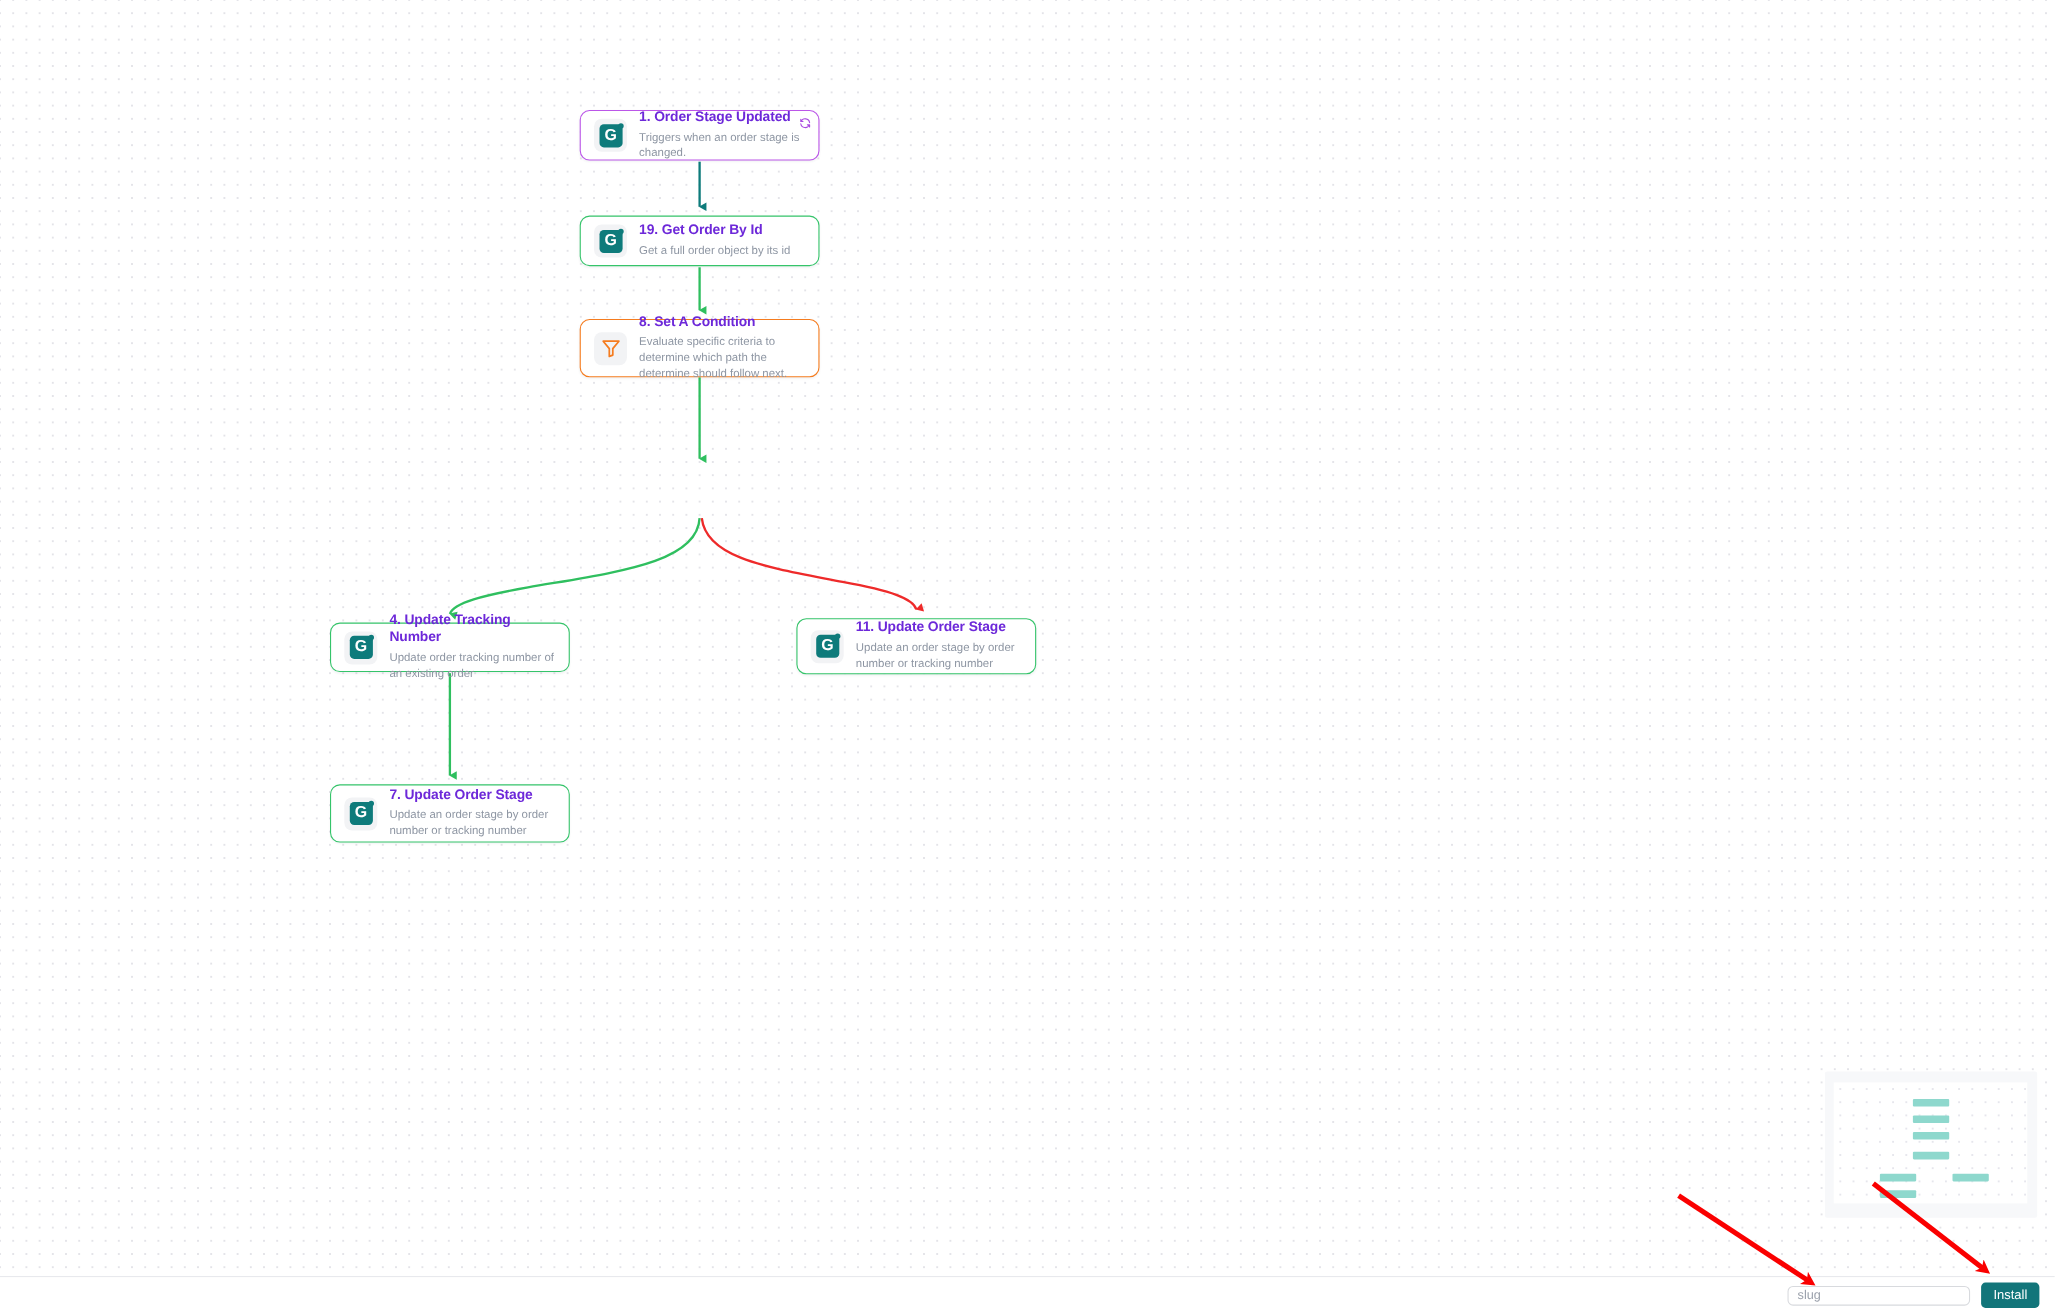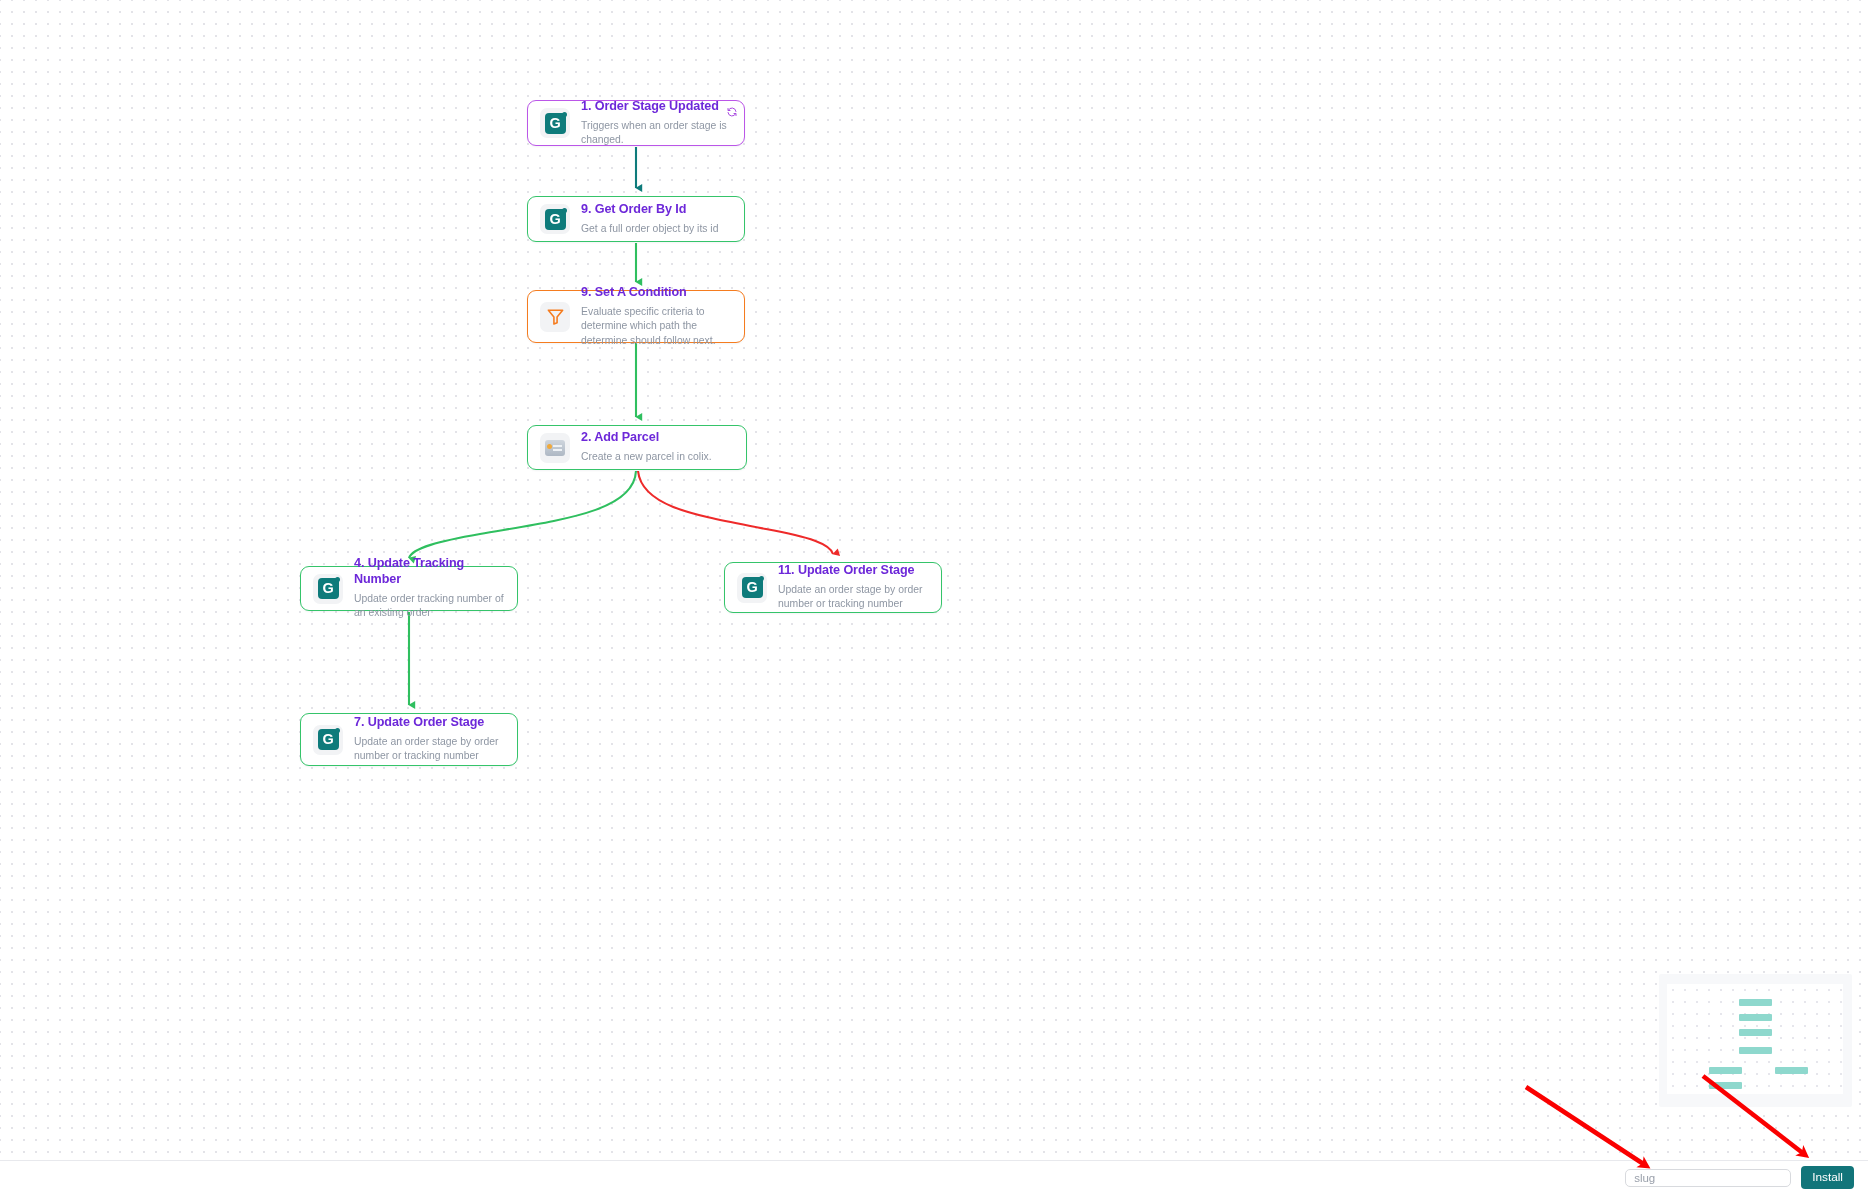--- a/index.html
+++ b/index.html
@@ -257,46 +257,37 @@
           <path d="M4 13a8.1 8.1 0 0 0 15.5 2m.5 4v-4h-4"></path>
         </svg>
       </span>
     </div>
 
     <div class="node" style="left:527px; top:196px; width:218px; height:46px;">
       <div class="node-icon">
         <div class="glyph-g">G</div>
       </div>
       <div class="node-text">
-        <div class="node-title">9. Get Order By Id</div>
+        <div class="node-title">19. Get Order By Id</div>
         <div class="node-desc">Get a full order object by its id</div>
       </div>
     </div>
 
     <div class="node condition" style="left:527px; top:290px; width:218px; height:53px;">
       <div class="node-icon">
         <svg class="glyph-funnel" viewBox="0 0 24 24" fill="none" stroke="#f57c1f" stroke-width="2" stroke-linecap="round" stroke-linejoin="round">
           <path d="M3 4h18l-7 8.5V20l-4 1.5v-9L3 4z"></path>
         </svg>
       </div>
       <div class="node-text">
-        <div class="node-title">9. Set A Condition</div>
+        <div class="node-title">8. Set A Condition</div>
         <div class="node-desc">Evaluate specific criteria to determine which path the determine should follow next.</div>
       </div>
     </div>
 
-    <div class="node" style="left:527px; top:425px; width:220px; height:45px;">
-      <div class="node-icon">
-        <div class="glyph-parcel"></div>
-      </div>
-      <div class="node-text">
-        <div class="node-title">2. Add Parcel</div>
-        <div class="node-desc">Create a new parcel in colix.</div>
-      </div>
-    </div>
 
     <div class="node" style="left:300px; top:566px; width:218px; height:45px;">
       <div class="node-icon">
         <div class="glyph-g">G</div>
       </div>
       <div class="node-text">
         <div class="node-title">4. Update Tracking Number</div>
         <div class="node-desc">Update order tracking number of an existing order</div>
       </div>
     </div>

